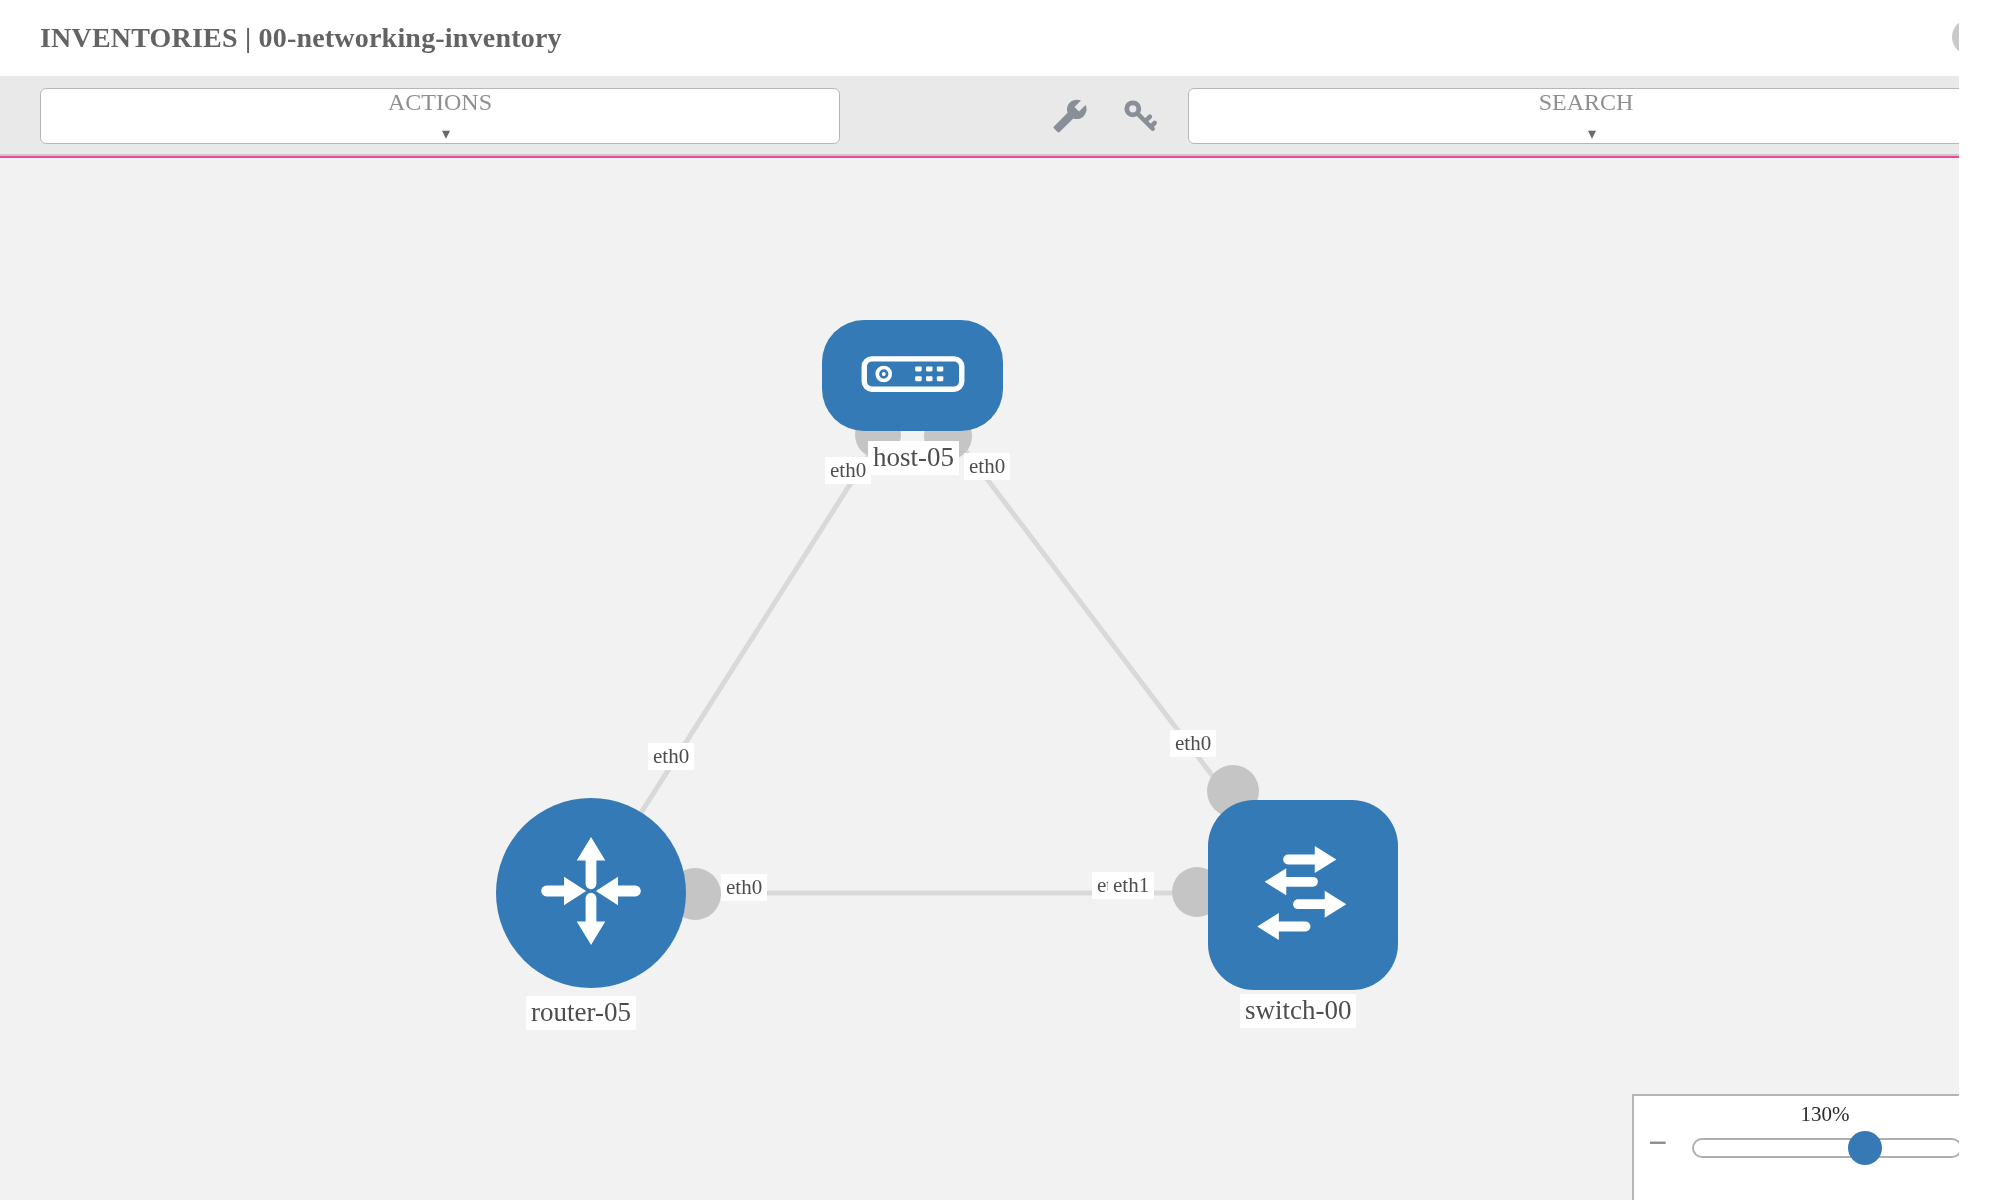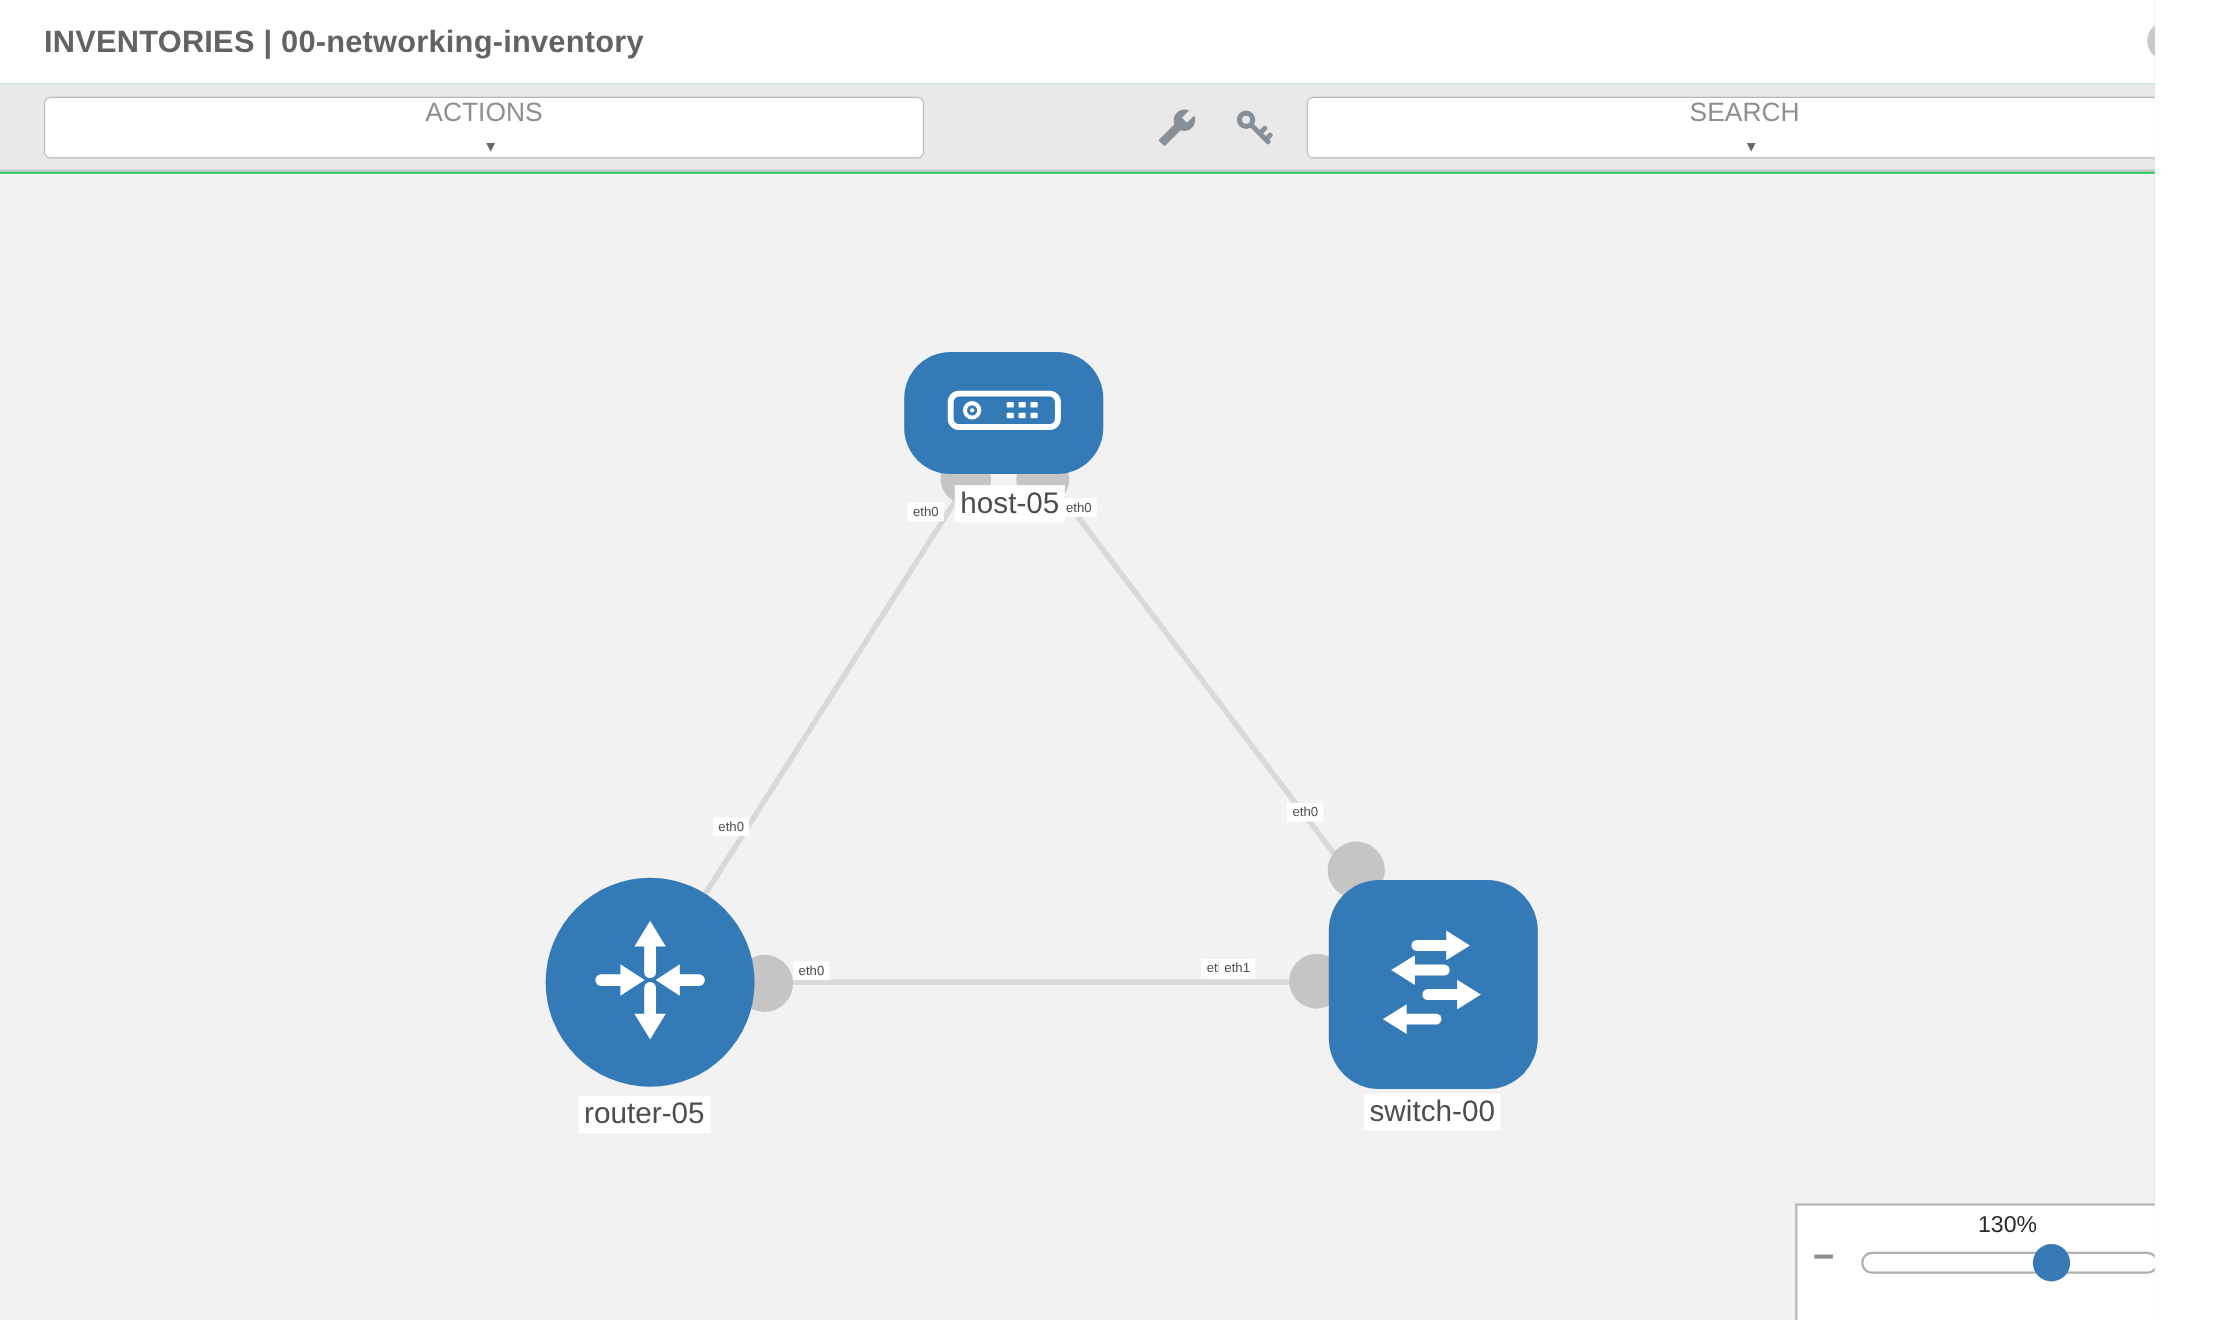--- a/index.html
+++ b/index.html
@@ -1,19 +1,19 @@
 <!DOCTYPE html>
 <html><head>
 <meta charset="utf-8">
 <style>
   * { margin:0; padding:0; box-sizing:border-box; }
   html,body { background:#fff; }
   #screen {
     position:relative; width:1959px; height:1200px; overflow:hidden;
-    font-family:Liberation Sans, sans-serif; background:#22c55e;
+    font-family:Liberation Serif, serif; background:#ec4899;
   }
   
   #header { position:absolute; left:0; top:0; width:2014px; height:76px; background:#ffffff; }
   #page-title {
     position:absolute; left:40px; top:22px; font-size:28px; font-weight:700; color:#636363;
     letter-spacing:0.2px;
   }
   #close-btn {
     position:absolute; right:26px; top:19px; width:36px; height:36px; border-radius:50%;
     background:#c9c9c9; color:#ffffff; display:flex; align-items:center; justify-content:center;
@@ -45,21 +45,21 @@
   #links-svg { position:absolute; left:0; top:0; }
   .node { position:absolute; background:#337ab7; display:flex; align-items:center; justify-content:center; cursor:pointer; }
   #node-host   { left:822px; top:162px; width:181px; height:111px; border-radius:42px; }
   #node-router { left:496px; top:640px; width:190px; height:190px; border-radius:50%; }
   #node-switch { left:1208px; top:642px; width:190px; height:190px; border-radius:46px; }
   .graph-label {
     position:absolute; background:#ffffff; color:#4d4d4d; white-space:nowrap;
     padding:2px 5px; line-height:1.1;
   }
   .node-label { font-size:27px; }
-  .port-label { font-size:12px; }
+  .port-label { font-size:21px; }
   #lbl-host   { left:868px; top:283px; }
   #lbl-router { left:526px; top:838px; }
   #lbl-switch { left:1240px; top:836px; }
   #port-host-left   { left:825px; top:299px; }
   #port-host-right  { left:964px; top:295px; }
   #port-link1-router{ left:648px; top:585px; }
   #port-link2-switch{ left:1170px; top:572px; }
   #port-router-right{ left:721px; top:716px; }
   #port-switch-back { left:1092px; top:714px; }
   #port-switch-front{ left:1108px; top:714px; }

